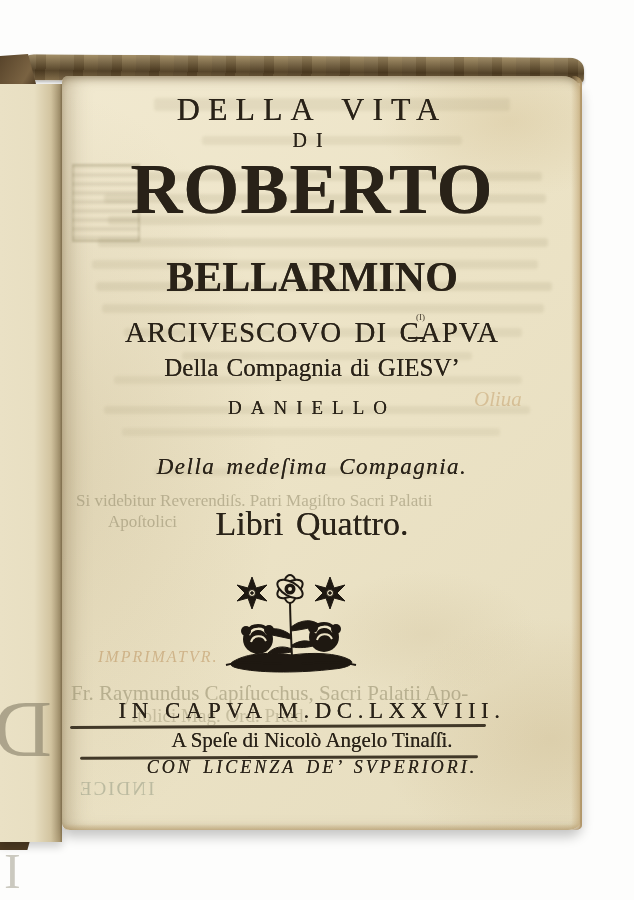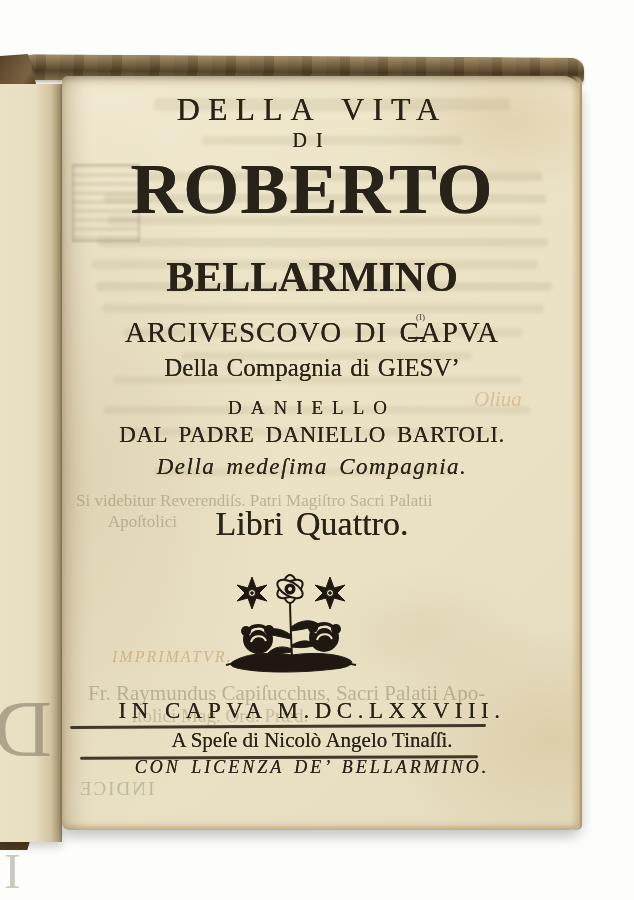--- a/index.html
+++ b/index.html
@@ -73,24 +73,24 @@
 
   
   .ornament{position:absolute;left:18px;top:489px;width:424px;text-align:center;}
   .ornament svg{display:inline-block;}
 
   
   .ghost{position:absolute;color:rgba(139,131,99,.5);filter:blur(.45px);white-space:nowrap;
          font-family:"Liberation Serif","DejaVu Serif",serif;}
   .ghost-approval1{left:14px;top:415px;font-size:17px;}
   .ghost-approval2{left:46px;top:436px;font-size:17px;}
-  .ghost-imprimatur{left:50px;top:572px;font-size:16px;font-style:italic;letter-spacing:2px;
+  .ghost-imprimatur{left:36px;top:572px;font-size:16px;font-style:italic;letter-spacing:2px;
                     color:rgba(187,146,92,.55);}
   .ghost-oliua{left:412px;top:276px;font-size:21px;font-style:italic;color:rgba(190,150,95,.45);margin-top:35px;}
-  .ghost-censor1{left:26px;top:605px;font-size:21px;color:rgba(146,138,106,.55);}
+  .ghost-censor1{left:9px;top:605px;font-size:21px;color:rgba(146,138,106,.55);}
   .ghost-censor2{left:50px;top:629px;font-size:19px;color:rgba(146,138,106,.4);margin-left:20px;}
   .ghost-index{left:16px;top:702px;font-size:19px;letter-spacing:2px;transform:scaleX(-1);
                color:rgba(134,141,120,.45);}
   .stripe{position:absolute;background:#8f855f;filter:blur(1.6px);border-radius:3px;}
   .init-box{position:absolute;left:10px;top:88px;width:64px;height:74px;
     border:2px solid rgba(140,130,95,.28);filter:blur(.8px);
     background:repeating-linear-gradient(0deg,rgba(140,130,95,.14) 0 4px,transparent 4px 9px);}
 </style>
 </head>
 <body>
@@ -135,21 +135,20 @@
 
     <div class="l della-vita">DELLA VITA</div>
     <div class="l di">DI</div>
     <div class="l roberto">ROBERTO</div>
     <div class="l bellarmino">BELLARMINO</div>
     <div class="l arcivescovo">ARCIVESCOVO DI CAPVA</div>
     <div class="capva-note">(I)</div>
     <div class="capva-bar"></div>
     <div class="l company">Della Compagnia di GIESV’</div>
     <div class="l scritta">DANIELLO</div>
-    <div class="l author">DAL PADRE DANIELLO BARTOLI.</div>
     <div class="l author-company">Della medeſima Compagnia.</div>
     <div class="l libri">Libri Quattro.</div>
 
     <div class="ornament">
       <svg width="140" height="112" viewBox="0 0 140 112">
         <g stroke="#1e1811" fill="none" stroke-width="2">
 
           <path d="M70 92 C69 70 68 50 68 32"></path>
           <path d="M69 70 C58 62 48 62 40 68 C50 70 60 72 69 74" fill="#1e1811" stroke-width="1"></path>
           <path d="M69 62 C80 54 90 54 98 60 C88 63 78 65 69 66" fill="#1e1811" stroke-width="1"></path>
@@ -193,16 +192,16 @@
           <path d="M12 96 C30 86 54 88 70 90 C90 87 116 88 128 95 C134 99 124 103 112 104 C80 108 40 108 20 104 C8 102 6 99 12 96 Z" fill="#1e1811" stroke-width="1"></path>
           <path d="M4 100 C20 96 40 98 60 99 M80 99 C100 97 120 97 134 100" stroke-width="2"></path>
         </g>
       </svg>
     </div>
 
     <div class="l in-roma">IN CAPVA M.DC.LXXVIII.</div>
     <div class="rule rule-1"></div>
     <div class="l a-spese">A Speſe di Nicolò Angelo Tinaſſi.</div>
     <div class="rule rule-2"></div>
-    <div class="l con-licenza">CON LICENZA DE’ BELLARMINO.</div>
+    <div class="l con-licenza">CON LICENZA DE’ SVPERIORI.</div>
 
   </div>
 </div>
 
 </body></html>

